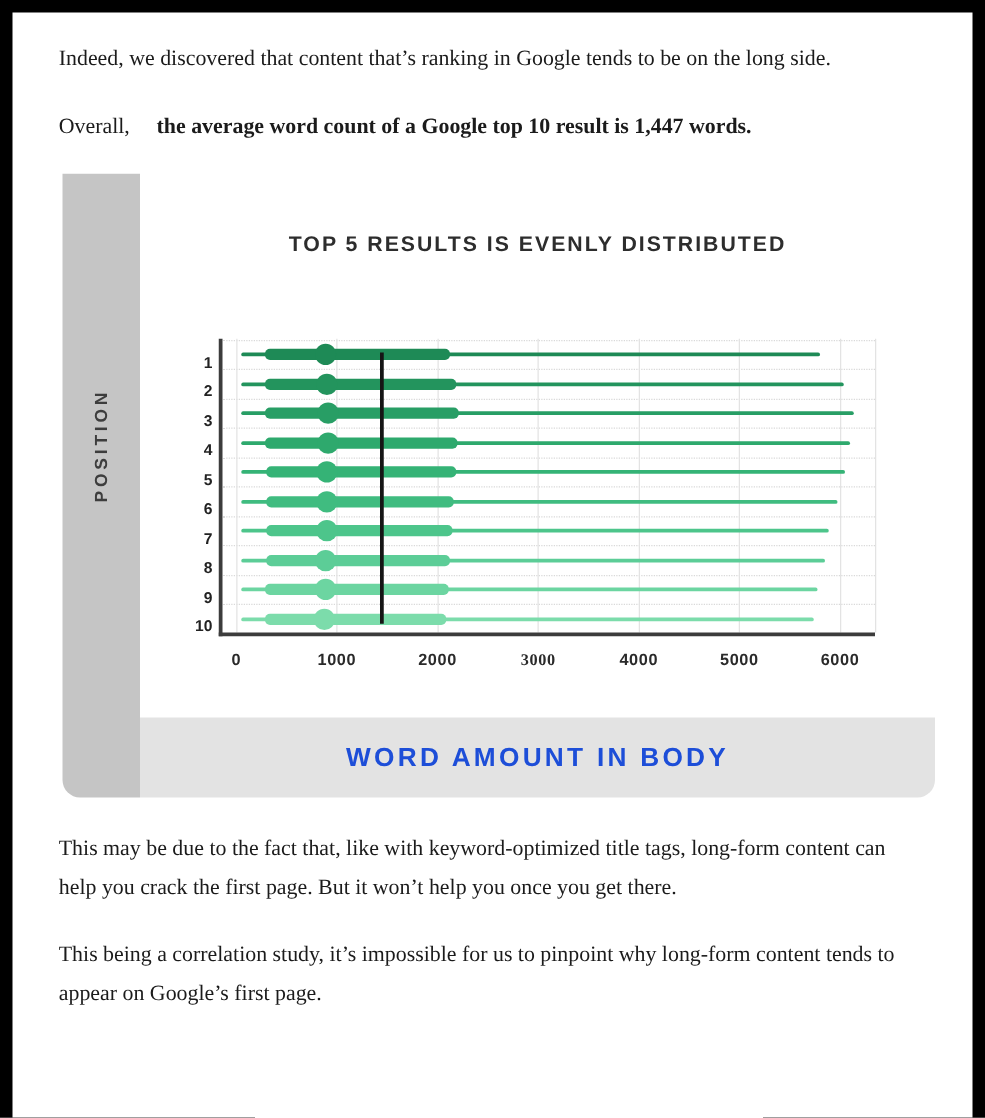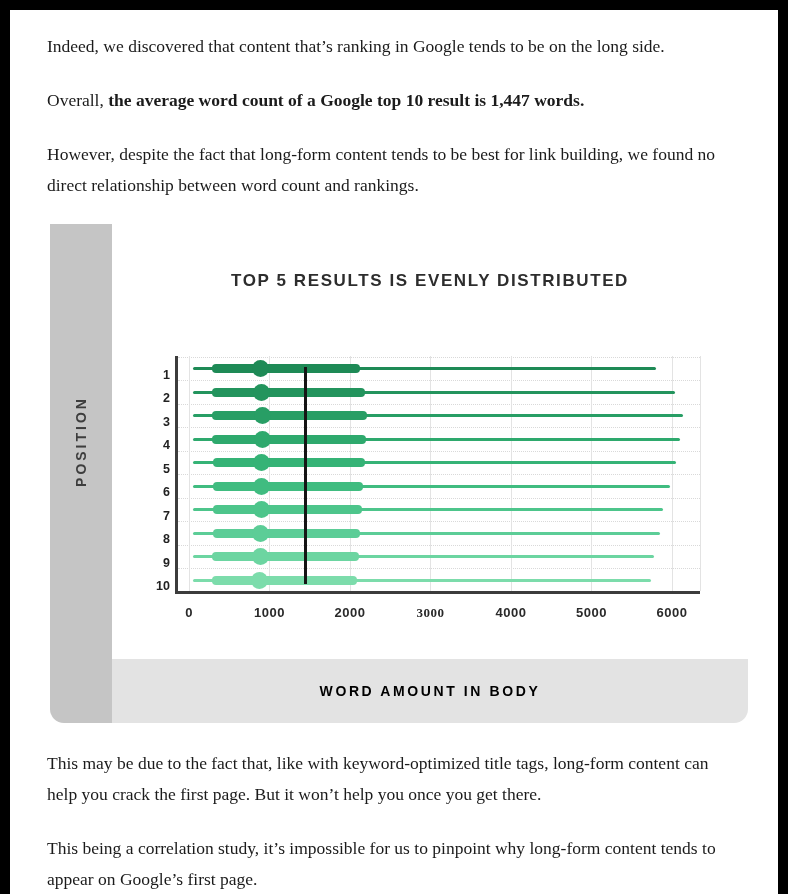--- a/index.html
+++ b/index.html
@@ -1,37 +1,37 @@
 <!DOCTYPE html>
 <html><head>
 <meta charset="utf-8">
 <style>
   html,body{margin:0;padding:0;background:#000;}
   body{width:788px;height:894px;position:relative;overflow:hidden;}
   .page{position:absolute;left:10px;top:10px;width:768px;height:893px;background:#ffffff;}
   .content{position:relative;padding:21px 37px 0 37px;
     font-family:"Liberation Serif",serif;font-size:17.5px;line-height:31px;color:#1b1b1b;}
   .para{margin:0 0 23px 0;}
-  .para b{font-weight:bold;}
+  .para b{font-weight:bold;margin-left:17px;}
 
   
   .figure{position:relative;width:698px;height:499px;margin:18px 0 25px 3px;
     font-family:"Liberation Sans",sans-serif;}
   .sidebar{position:absolute;left:0;top:0;width:62px;height:499px;background:#c5c5c5;
     border-radius:0 0 0 14px;}
   .pos-label{position:absolute;left:0;top:0;width:62px;height:435px;
     display:flex;align-items:center;justify-content:center;}
   .pos-label span{transform:rotate(-90deg);white-space:nowrap;
     font-weight:bold;font-size:14px;letter-spacing:3px;color:#3d3d3d;}
   .chart-title{position:absolute;left:62px;top:42px;width:636px;text-align:center;
     font-weight:bold;font-size:17px;line-height:30px;letter-spacing:1.6px;color:#2d2d2d;}
   .footer-band{position:absolute;left:62px;top:435px;width:636px;height:64px;
     background:#e3e3e3;border-radius:0 0 14px 0;
     display:flex;align-items:center;justify-content:center;}
-  .footer-band span{font-weight:bold;font-size:14px;letter-spacing:2.6px;color:#000000;}
+  .footer-band span{font-weight:bold;font-size:21px;letter-spacing:2.6px;color:#1d4ed8;}
 
   .y-axis{position:absolute;left:125px;top:132px;width:3px;height:238px;background:#3c3c3c;}
   .x-axis{position:absolute;left:125px;top:367px;width:525px;height:3px;background:#3c3c3c;}
   .vgrid{position:absolute;top:132px;height:235px;width:1px;background:#e3e3e3;}
   .hgrid{position:absolute;left:128px;width:522px;height:0;border-top:1px dotted #d9d9d9;}
   .whisker{position:absolute;height:3px;border-radius:2px;}
   .iqr{position:absolute;height:9px;border-radius:4px;}
   .dot{position:absolute;width:17px;height:17px;border-radius:50%;}
   .mean-line{position:absolute;left:254px;top:143px;width:3px;height:217px;background:#151515;}
   .tick{position:absolute;top:373px;width:60px;text-align:center;
@@ -42,21 +42,20 @@
 </head>
 <body>
 
 <div class="page">
   <div class="content">
 
     <p class="para">Indeed, we discovered that content that’s ranking in Google tends to be on the long side.</p>
 
     <p class="para"><span>Overall, </span><b>the average word count of a Google top 10 result is 1,447 words.</b></p>
 
-    <p class="para">However, despite the fact that long-form content tends to be best for link building, we found no direct relationship between word count and rankings.</p>
 
     <div class="figure" id="figure">
       <div class="sidebar"></div>
       <div class="pos-label">
         <span>POSITION</span>
       </div>
 
       <div class="chart-title">
         <div>TOP 5 RESULTS IS EVENLY DISTRIBUTED</div>
       </div>

